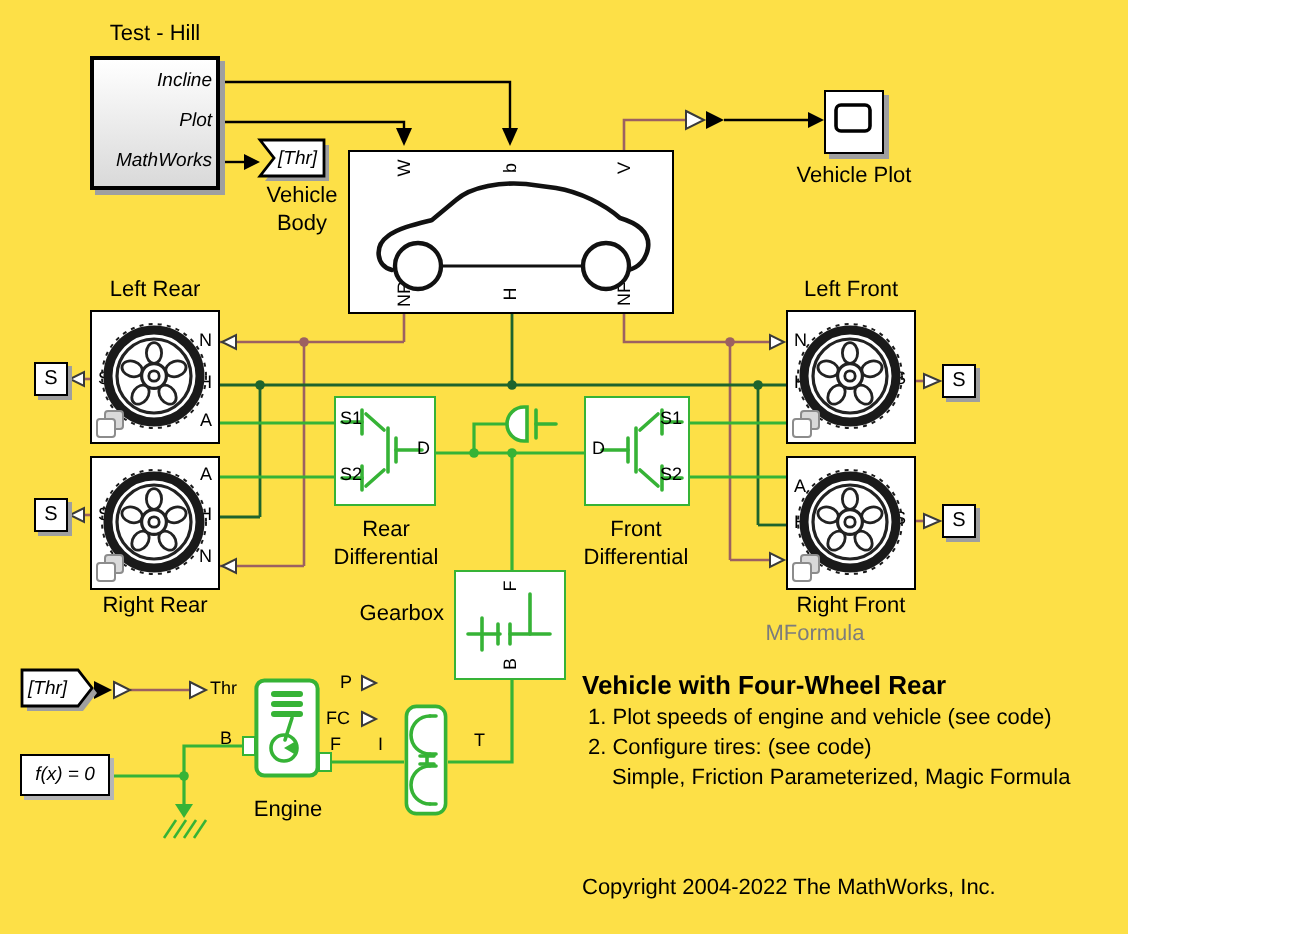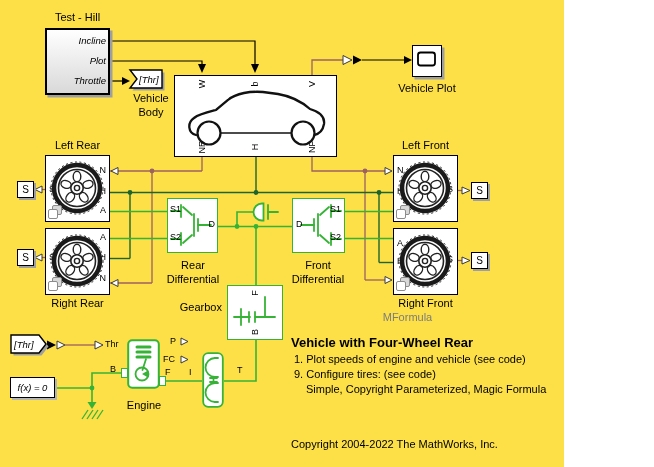--- a/index.html
+++ b/index.html
@@ -122,21 +122,21 @@
       <polygon points="118,279.5 118,286.5 111,283"></polygon>
       <polygon points="385,167.5 385,174.5 392,171"></polygon>
       <polygon points="385,276.5 385,283.5 392,280"></polygon>
     </g>
   </svg>
 
   <div class="lbl ctr" style="left:30px;top:11px;width:95px">Test - Hill</div>
   <div class="block subsys shadow" style="left:45px;top:28px;width:65px;height:67px"></div>
   <div class="mlbl rgt" style="left:55px;top:35px;width:51px">Incline</div>
   <div class="mlbl rgt" style="left:55px;top:55px;width:51px">Plot</div>
-  <div class="mlbl rgt" style="left:55px;top:75px;width:51px">Throttle</div>
+  <div class="mlbl rgt" style="left:55px;top:75px;width:51px">MathWorks</div>
 
   <svg class="abs" style="left:129px;top:69px" width="40" height="25" viewBox="0 0 40 25">
     <polygon points="3.5,3.5 35.5,3.5 35.5,21.5 3.5,21.5 10.5,12.5" fill="#9f9f9f" stroke="none"></polygon>
     <polygon points="1,1 33,1 33,19 1,19 8,10" fill="#fff" stroke="#000" stroke-width="1.4"></polygon>
   </svg>
   <div class="mlbl" style="left:139px;top:74px">[Thr]</div>
 
   <div class="lbl ctr" style="left:128px;top:92px;width:46px">Vehicle</div>
   <div class="lbl ctr" style="left:128px;top:106px;width:46px">Body</div>
   <div class="block" style="left:174px;top:75px;width:163px;height:82px"></div>
@@ -337,17 +337,17 @@
     <polygon points="3.5,3.5 31.5,3.5 38.5,12.5 31.5,21.5 3.5,21.5" fill="#9f9f9f" stroke="none"></polygon>
     <polygon points="1,1 29,1 36,10 29,19 1,19" fill="#fff" stroke="#000" stroke-width="1.4"></polygon>
   </svg>
   <div class="mlbl" style="left:14px;top:339px">[Thr]</div>
 
   <div class="block" style="left:10px;top:377px;width:45px;height:21px;box-shadow:2px 2px 0 #b5b5b5"></div>
   <div class="mlbl ctr" style="left:10px;top:382px;width:45px">f(x) = 0</div>
 
   <div class="title" style="left:291px;top:335px">Vehicle with Four-Wheel Rear</div>
   <div class="desc" style="left:294px;top:353px">1. Plot speeds of engine and vehicle (see code)</div>
-  <div class="desc" style="left:294px;top:368px">9. Configure tires: (see code)</div>
-  <div class="desc" style="left:306px;top:383px">Simple, Copyright Parameterized, Magic Formula</div>
+  <div class="desc" style="left:294px;top:368px">2. Configure tires: (see code)</div>
+  <div class="desc" style="left:306px;top:383px">Simple, Friction Parameterized, Magic Formula</div>
   <div class="desc" style="left:291px;top:438px">Copyright 2004-2022 The MathWorks, Inc.</div>
 
 </div>
 
 </body></html>

